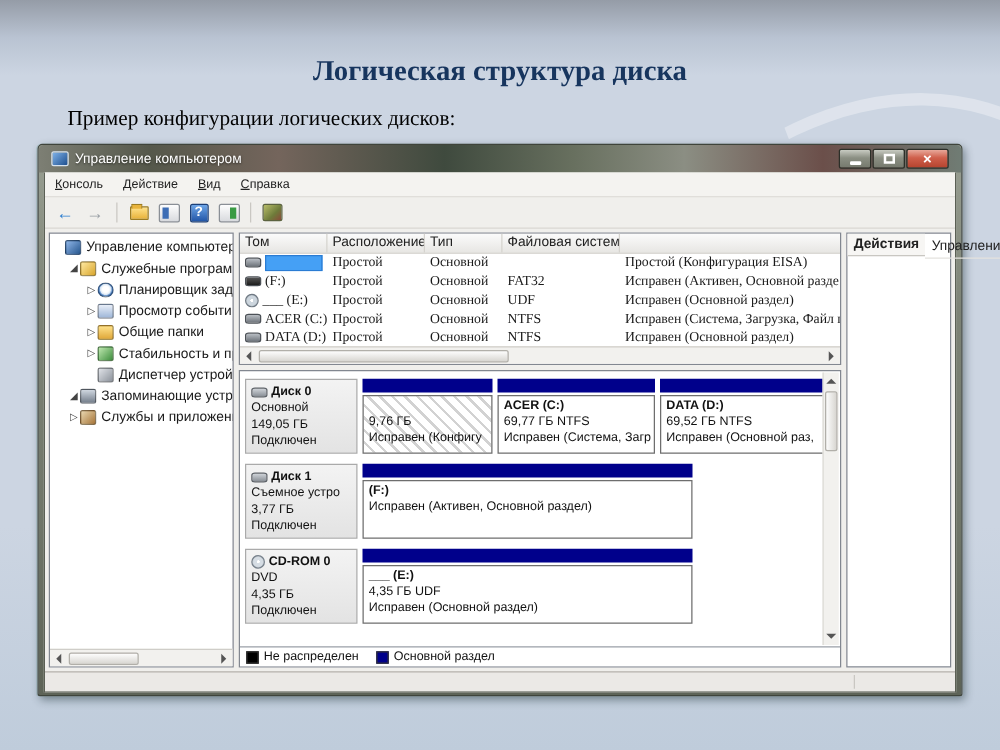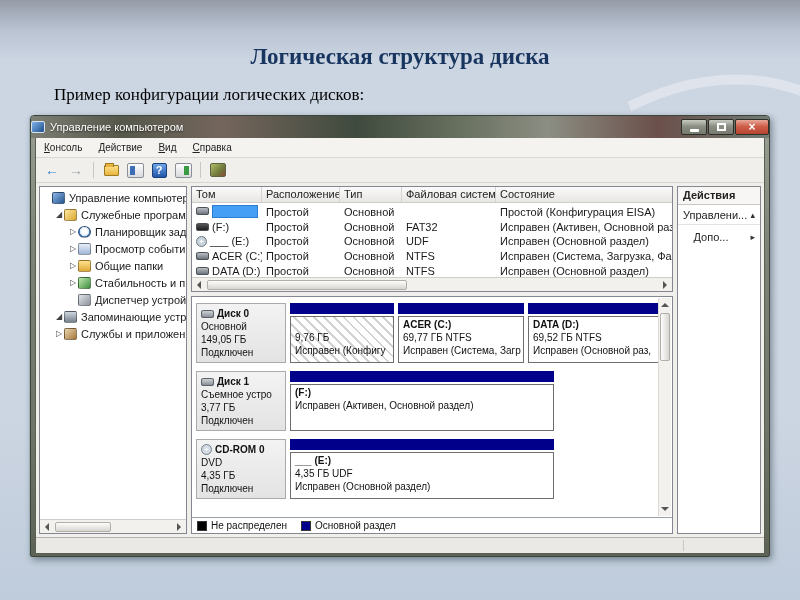--- a/index.html
+++ b/index.html
@@ -26,21 +26,21 @@
 
   
   .window {
     position:absolute; left:30px; top:115px; width:740px; height:442px;
     border:1px solid #3f443b; border-radius:4px 4px 2px 2px;
     background: linear-gradient(180deg,#9aa093,#7d8376 30%,#6f7568 70%,#5d6357);
     padding:0 4px 4px 4px;
     box-shadow: 2px 3px 7px rgba(20,40,45,.45), -1px 0 0 rgba(130,170,170,.4);
   }
   .titlebar {
-    height:22px; margin:0 -4px; padding:0 0; display:flex; align-items:center;
+    height:22px; margin:0 -4px; padding:0 10px; display:flex; align-items:center;
     border-radius:4px 4px 0 0;
     background: linear-gradient(90deg,#7d7f74,#55584b 12%,#74655c 26%,#3f4a3e 44%,#68705f 58%,#8b8e83 70%,#6b4f4a 85%,#707c74);
     justify-content: flex-end;
   }
   .title-icon { width:14px; height:12px; border:1px solid #d7e3ef; background:linear-gradient(135deg,#7fb2e8,#1e4f8f); border-radius:2px; margin-right:5px; flex:none; }
   .title-text { color:#fff; font-size:11px; text-shadow:0 1px 2px rgba(0,0,0,.6); flex:1; white-space:nowrap; overflow:hidden;}
   .caption-buttons { display:flex; gap:1px; }
   .cap-btn { width:26px; height:16px; border:1px solid #2c2f28; border-radius:2px;
     background:linear-gradient(180deg,#c8cbc2,#8b8f83 45%,#767a6e); display:flex; align-items:center; justify-content:center; }
   .cap-btn.close { width:34px; background:linear-gradient(180deg,#e8a89a,#cf5f4b 45%,#b5442f); color:#fff; font-size:12px; font-weight:bold; line-height:1; }
@@ -96,21 +96,21 @@
   .hthumb { height:10px; background:linear-gradient(180deg,#fdfdfd,#d8d6d1); border:1px solid #b1afa9; border-radius:2px; margin:0 2px; }
   .tree-pane .hthumb { width:56px; }
   .list .hthumb { width:200px; }
 
   
   .center-pane { flex:1; display:flex; flex-direction:column; gap:4px; min-width:0; }
   .list { height:106px; display:flex; flex-direction:column; }
   .lheader { display:flex; height:16px; background:linear-gradient(180deg,#fbfbfb,#e7e6e3); border-bottom:1px solid #cfcdc8; font-size:11px; color:#222; }
   .hcell { padding:1px 4px; border-right:1px solid #d5d3ce; white-space:nowrap; overflow:hidden; }
   .c-vol{width:70px;} .c-loc{width:78px;} .c-type{width:62px;} .c-fs{width:94px;} .c-state{flex:1; border-right:none;}
-  .lrow { display:flex; height:15px; font-size:11px; color:#1a1a1a; align-items:flex-end; }
+  .lrow { display:flex; height:15px; font-size:11px; color:#1a1a1a; align-items:center;font-family:Liberation Serif, serif; }
   .cell { padding:0 4px; white-space:nowrap; overflow:hidden; display:flex; align-items:center; gap:3px; }
   .vol-hdd { width:13px; height:8px; border-radius:3px/2px; background:linear-gradient(180deg,#b9bec4,#6f757c); border:1px solid #4c5157; flex:none;}
   .vol-hdd.dark { background:linear-gradient(180deg,#555,#1e1e1e); }
   .vol-disc { width:11px; height:11px; border-radius:50%; background:radial-gradient(circle,#fff 18%,#cdd6de 20% 55%, #9aa6b0 100%); border:1px solid #707a84; flex:none;}
   .sel-rect { width:56px; height:13px; border:1px solid #2b7cd3; }
 
   .diskview { flex:1; position:relative; display:flex; flex-direction:column; min-height:0; }
   .disk-rows { flex:1; padding:6px 16px 0 4px; overflow:hidden; }
   .disk-row { display:flex; gap:4px; margin-bottom:8px; }
   .disk-label { width:90px; flex:none; background:linear-gradient(180deg,#f3f3f3,#e3e3e3); border:1px solid #aaa; padding:3px 4px; font-size:10px; line-height:13px; color:#111; overflow:hidden; white-space:nowrap;}
@@ -126,21 +126,21 @@
 
   .vscroll { position:absolute; right:1px; top:1px; bottom:17px; width:13px; background:#f2f1ee; border-left:1px solid #dcdad5; display:flex; flex-direction:column; align-items:center; padding:1px 0;}
   .vthumb { width:10px; height:48px; background:linear-gradient(90deg,#fdfdfd,#d8d6d1); border:1px solid #b1afa9; border-radius:2px; margin:2px 0; }
   .vspacer { flex:1; }
 
   .legend { height:16px; border-top:1px solid #9aa0a8; background:#fff; display:flex; align-items:center; gap:14px; padding-left:5px; font-size:10px; color:#111;}
   .legend-item { display:flex; align-items:center; gap:4px; }
   .lg-sq { width:10px; height:10px; border:1px solid #333; }
 
   
-  .actions-pane { width:84px; display:flex; flex-direction:column; font-size:11px; }
+  .actions-pane { width:84px; display:flex; flex-direction:row; font-size:11px; }
   .actions-header { height:18px; font-weight:bold; color:#222; padding:2px 5px; border-bottom:1px solid #c9c7c2; background:#f7f6f4;}
   .action-item { height:20px; display:flex; align-items:center; justify-content:space-between; padding:0 5px; border-bottom:1px solid #e4e2de; color:#222;}
   .action-item.sub { justify-content:flex-end; gap:22px; border-bottom:none; margin-top:2px;}
   .action-arrow { font-size:9px; color:#333; }
 
   .statusbar { height:16px; background:#ebe9e6; border-top:1px solid #b5b2ac; position:relative; }
   .status-div { position:absolute; right:80px; top:2px; bottom:2px; width:1px; background:#c9c7c2; }
 </style>
 </head>
 <body>
@@ -263,21 +263,20 @@
       </div>
 
       <div class="center-pane">
 
         <div class="pane list">
           <div class="lheader">
             <span class="hcell c-vol">Том</span>
             <span class="hcell c-loc">Расположение</span>
             <span class="hcell c-type">Тип</span>
             <span class="hcell c-fs">Файловая система</span>
-            <span class="hcell c-state">Состояние</span>
           </div>
 
           <div class="lrow">
             <span class="cell c-vol">
                 <span class="vol-hdd"></span>
                 <span class="sel-rect" style="background: rgb(69, 160, 245);"></span>
               </span>
             <span class="cell c-loc">Простой</span>
             <span class="cell c-type">Основной</span>
             <span class="cell c-fs"></span>

